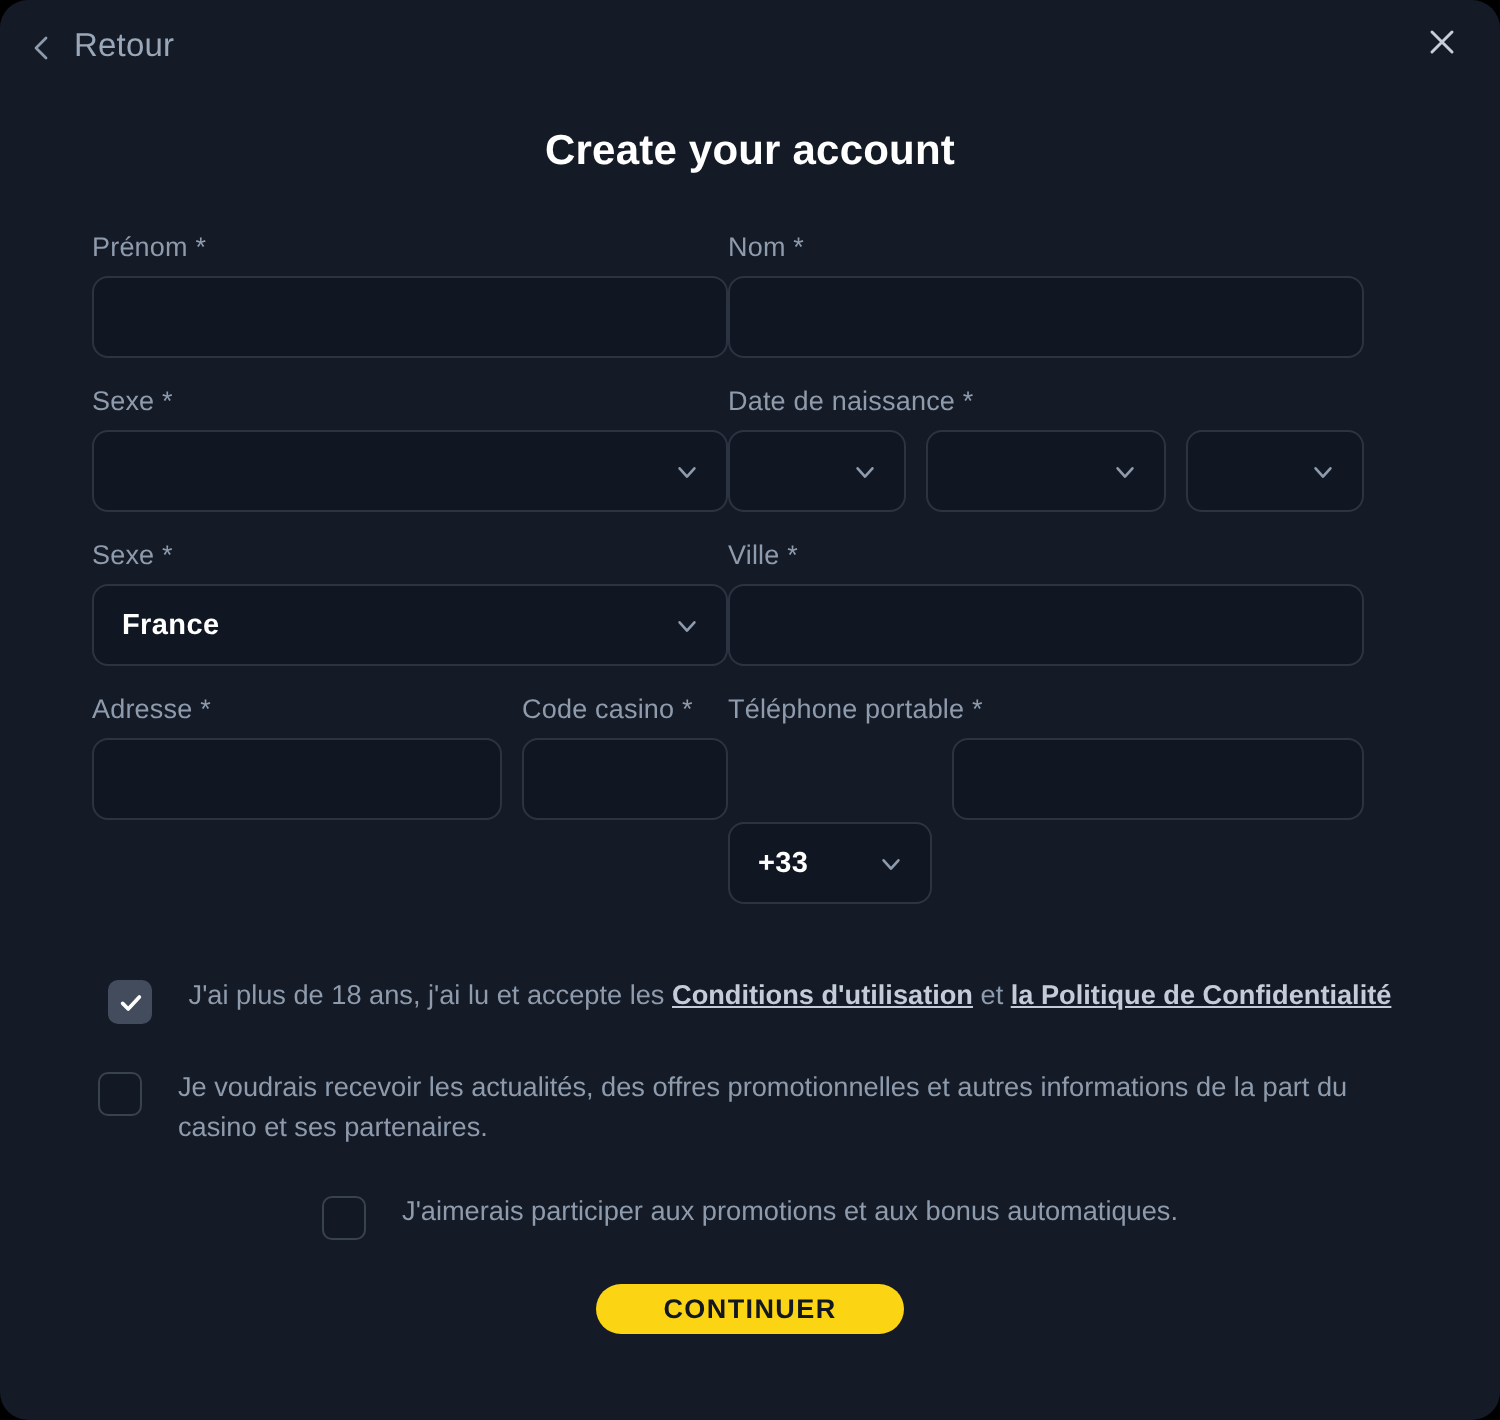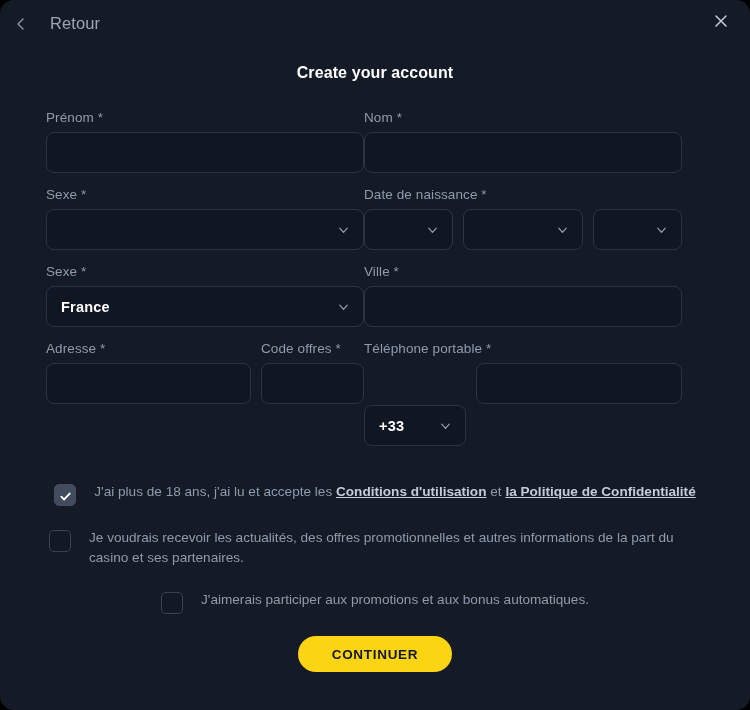--- a/index.html
+++ b/index.html
@@ -25,21 +25,21 @@
   .header {
     position: relative;
     height: 52px;
   }
   .back-btn {
     position: absolute;
     left: 14px;
     top: 14px;
     display: flex;
     align-items: center;
-    gap: 22px;
+    gap: 9px;
     cursor: pointer;
     user-select: none;
   }
   .back-chevron {
     width: 14px;
     height: 14px;
     display: block;
   }
   .back-label {
     color: #9aa7b8;
@@ -54,21 +54,21 @@
     height: 26px;
     cursor: pointer;
     display: flex;
     align-items: center;
     justify-content: center;
   }
 
   .title {
     text-align: center;
     color: #ffffff;
-    font-size: 16px;
+    font-size: 21px;
     font-weight: bold;
     margin: 12px 0 0 0;
     letter-spacing: 0.1px;
   }
 
   
   .form {
     padding: 28px 46px 0 46px;
   }
   .row {
@@ -196,21 +196,21 @@
     margin-top: 12px;
   }
   .continue-btn {
     background: #fbd413;
     color: #121722;
     font-size: 13.5px;
     font-weight: bold;
     letter-spacing: 0.7px;
     border: none;
     border-radius: 24px;
-    height: 36px;
+    height: 25px;
     padding: 0 34px;
     cursor: pointer;
     font-family: "Liberation Sans", sans-serif;
   }
 </style>
 </head>
 <body>
 
 <div class="modal">
 
@@ -306,21 +306,21 @@
       <div class="col">
         <label class="label">Ville *</label>
         <input class="field" type="text" placeholder="" style="">
       </div>
     </div>
 
     <div class="row">
       <div class="col">
         <div class="sub-label-group">
           <label class="label w-addr">Adresse *</label>
-          <label class="label w-zip">Code offres *</label>
+          <label class="label w-zip">Code casino *</label>
         </div>
         <div class="subrow">
           <input class="field w-addr" type="text" placeholder="" style="">
           <input class="field w-zip" type="text" placeholder="" style="">
         </div>
       </div>
       <div class="col">
         <label class="label">Téléphone portable *</label>
         <div class="subrow">
           <div class="field select w-pref">

